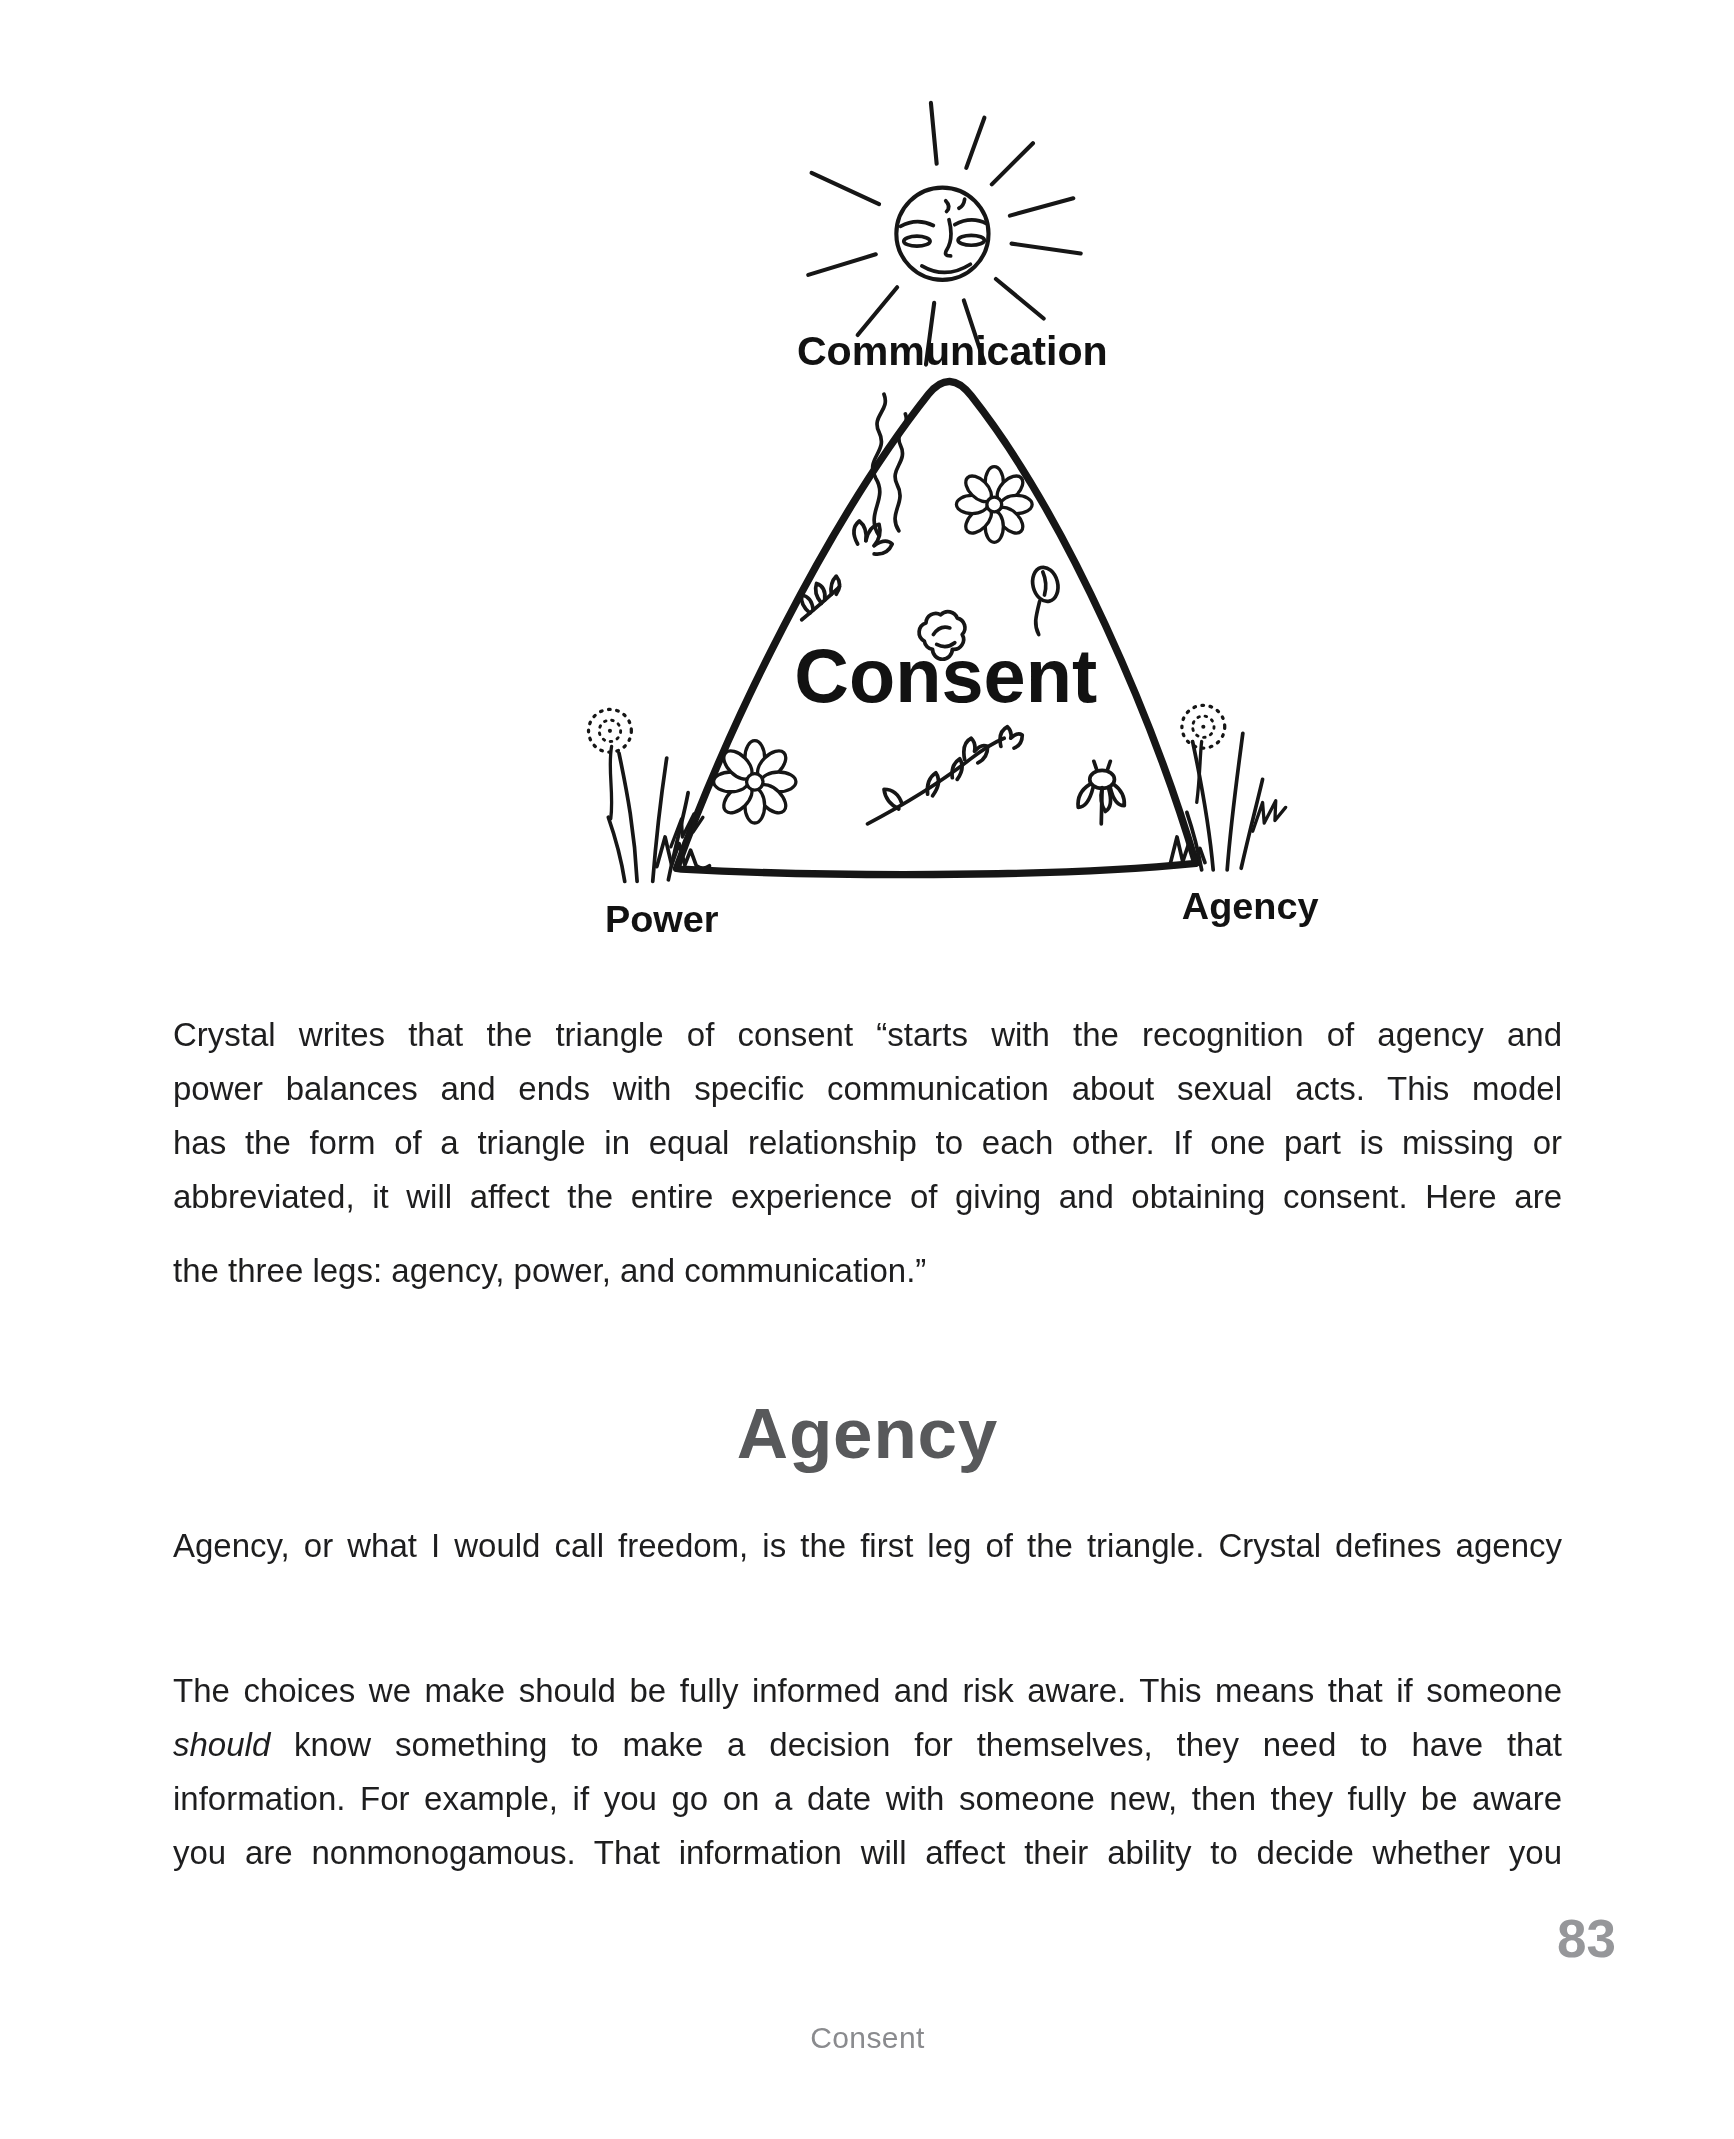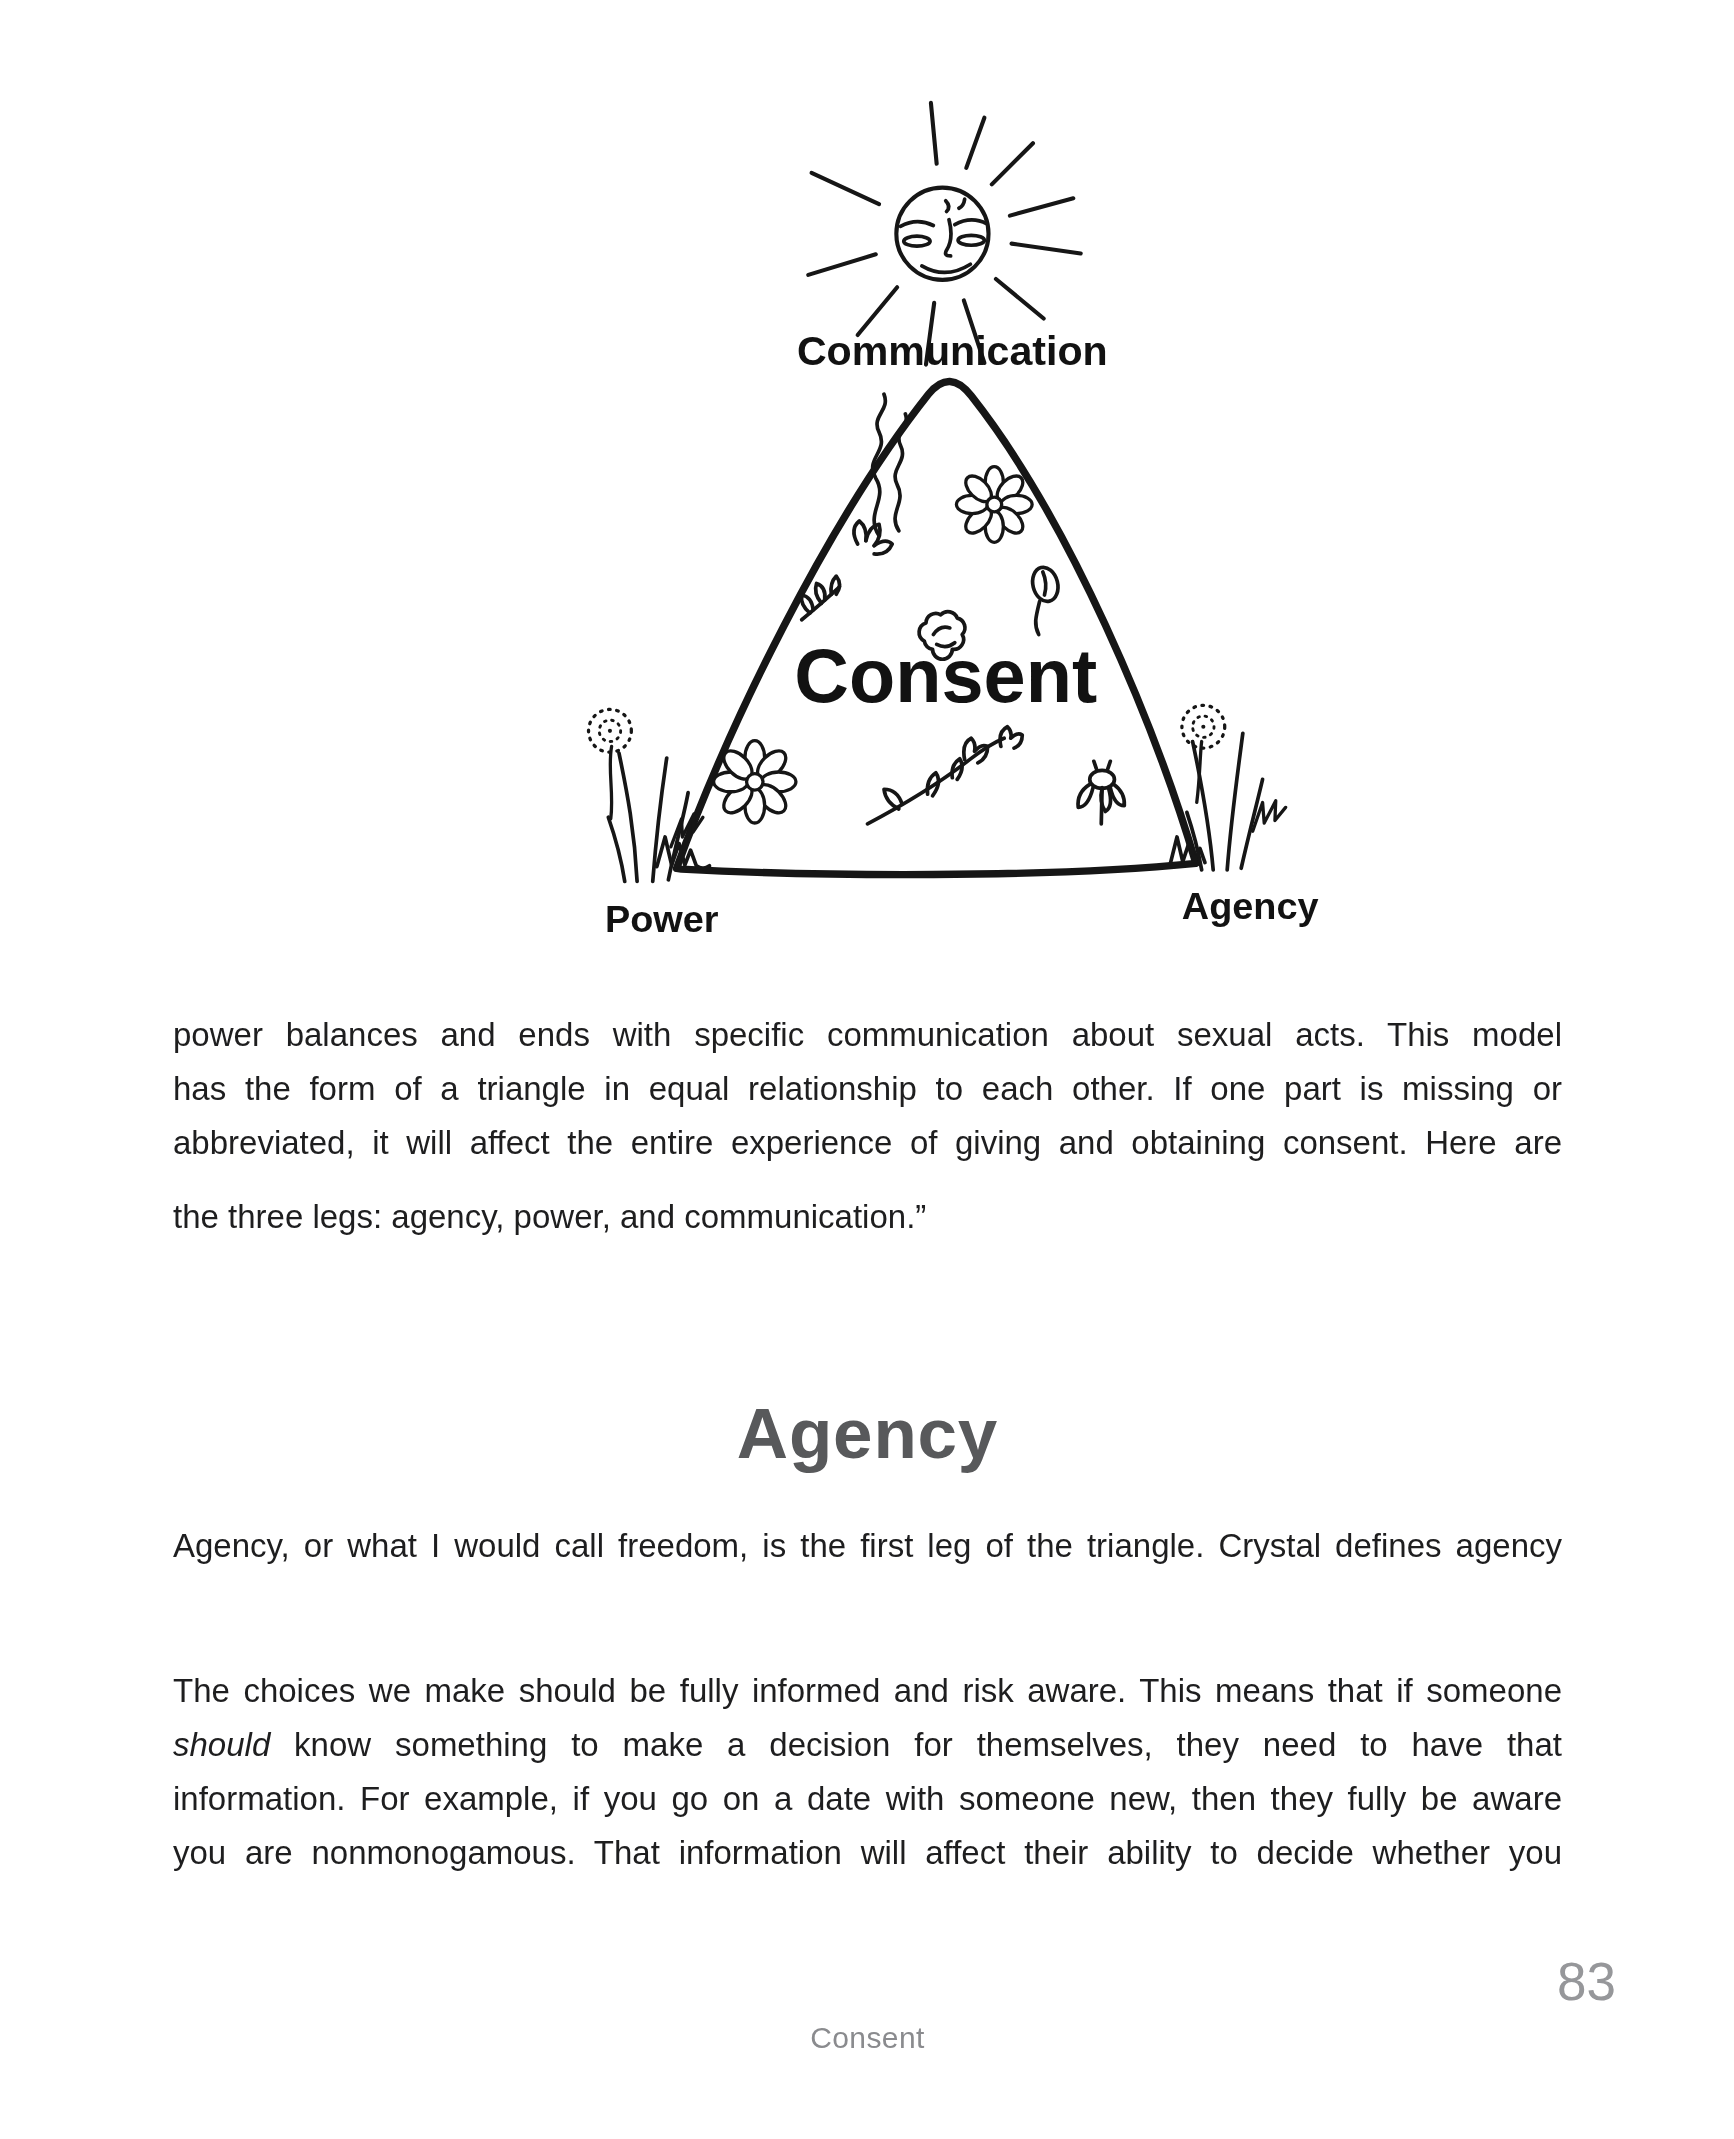--- a/index.html
+++ b/index.html
@@ -17,21 +17,21 @@
   .ln.end{text-align-last:left;margin-top:20px;}
   .section-heading{
     position:absolute;left:0;top:1393px;width:100%;text-align:center;
     font-size:71px;font-weight:bold;color:#58595b;letter-spacing:0.8px;margin:0;
   }
   .footer-chapter{
     position:absolute;left:0;top:2021px;width:100%;text-align:center;
     font-size:30px;color:#8a8b8e;letter-spacing:0.4px;
   }
   .footer-pagenum{
-    position:absolute;right:119px;top:1951px;font-size:53px;font-weight:normal;color:#96979a;
+    position:absolute;right:119px;top:1908px;font-size:53px;font-weight:bold;color:#96979a;
   }
 </style>
 </head>
 <body>
 
 <div class="page">
 
   <div class="illustration">
     <svg viewBox="0 0 1000 1070" xmlns="http://www.w3.org/2000/svg">
 
@@ -169,20 +169,21 @@
 
       <text class="svg-label" x="527" y="758" font-size="92" text-anchor="middle">Consent</text>
       <text class="svg-label" x="182" y="1038" font-size="46" text-anchor="middle">Power</text>
       <text class="svg-label" x="897" y="1022" font-size="46" text-anchor="middle">Agency</text>
     </svg>
   </div>
 
   <section>
 
     <div class="jpara" style="top:1008px">
+      <div class="ln">Crystal writes that the triangle of consent “starts with the recognition of agency and</div>
       <div class="ln">power balances and ends with specific communication about sexual acts. This model</div>
       <div class="ln">has the form of a triangle in equal relationship to each other. If one part is missing or</div>
       <div class="ln">abbreviated, it will affect the entire experience of giving and obtaining consent. Here are</div>
       <div class="ln end">the three legs: agency, power, and communication.”</div>
     </div>
 
     <h1 class="section-heading">Agency</h1>
 
     <div class="jpara" style="top:1519px">
       <div class="ln">Agency, or what I would call freedom, is the first leg of the triangle. Crystal defines agency</div>

